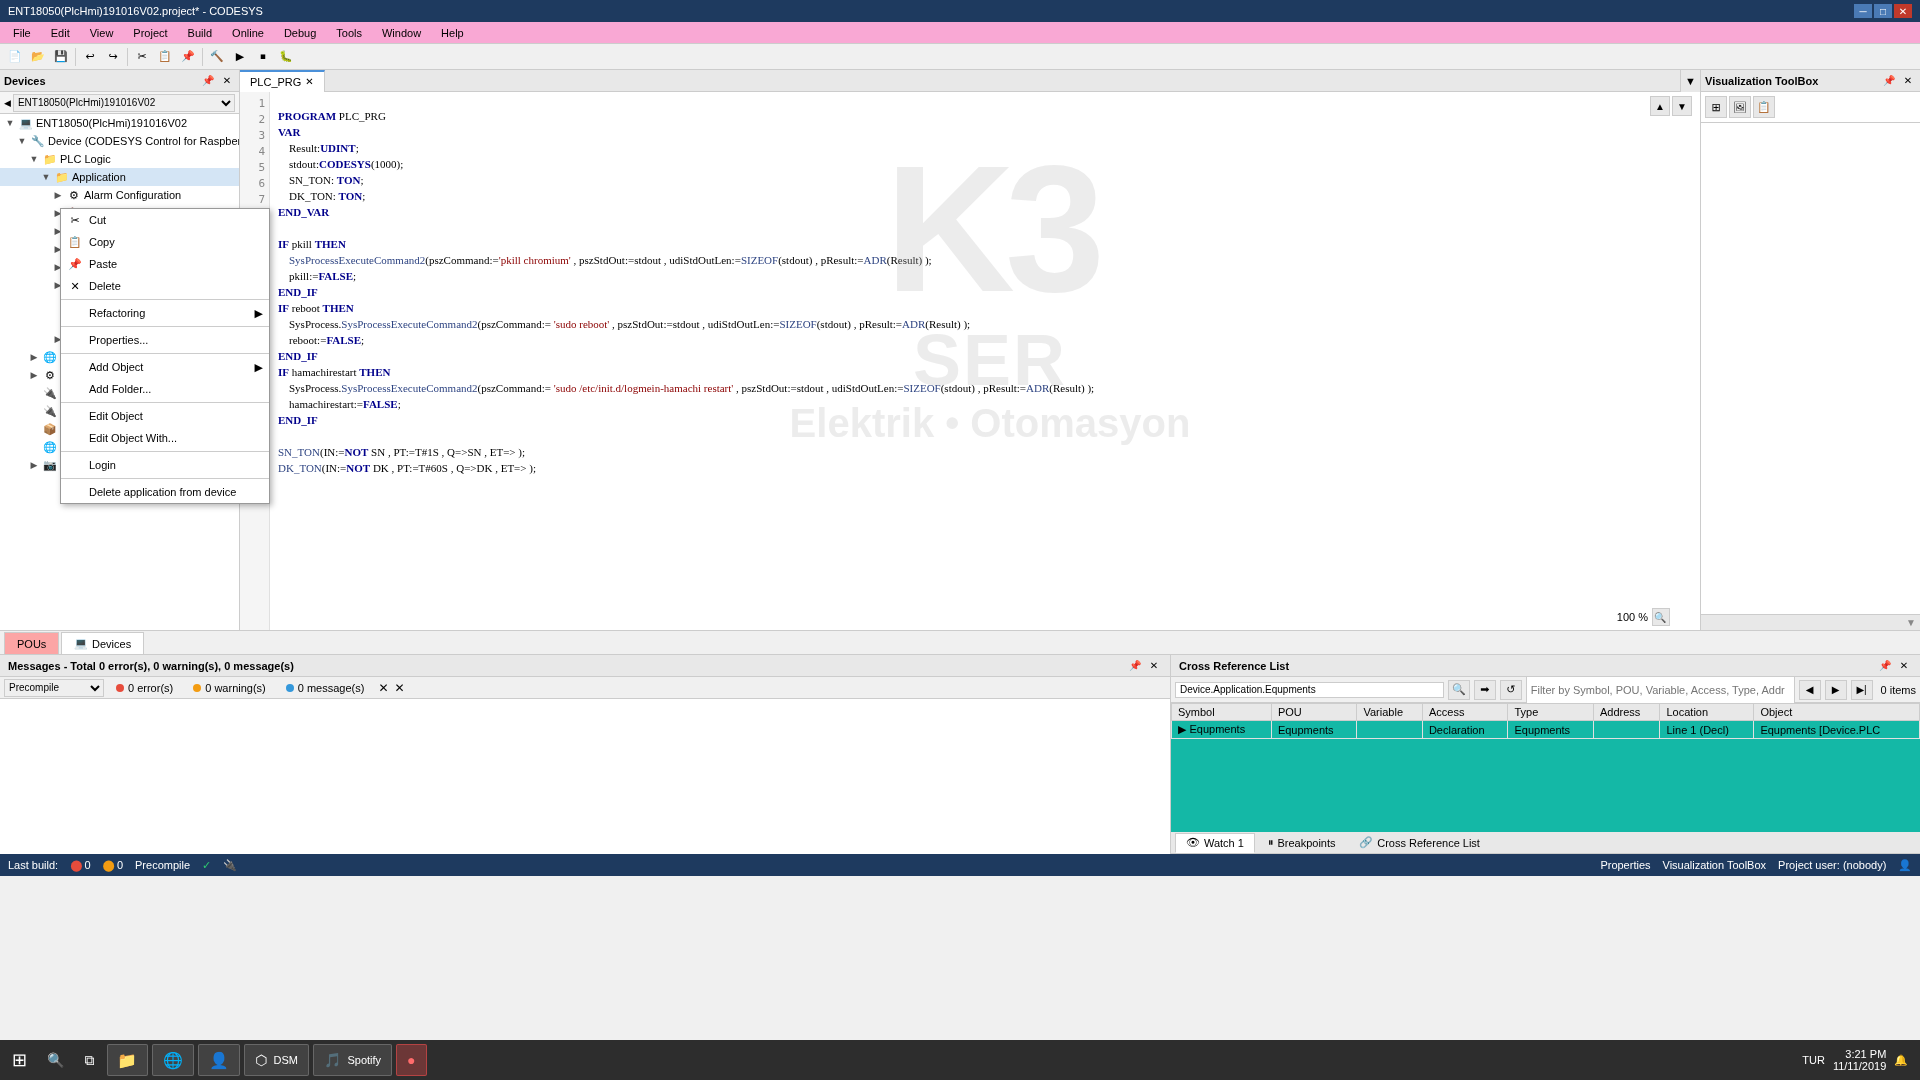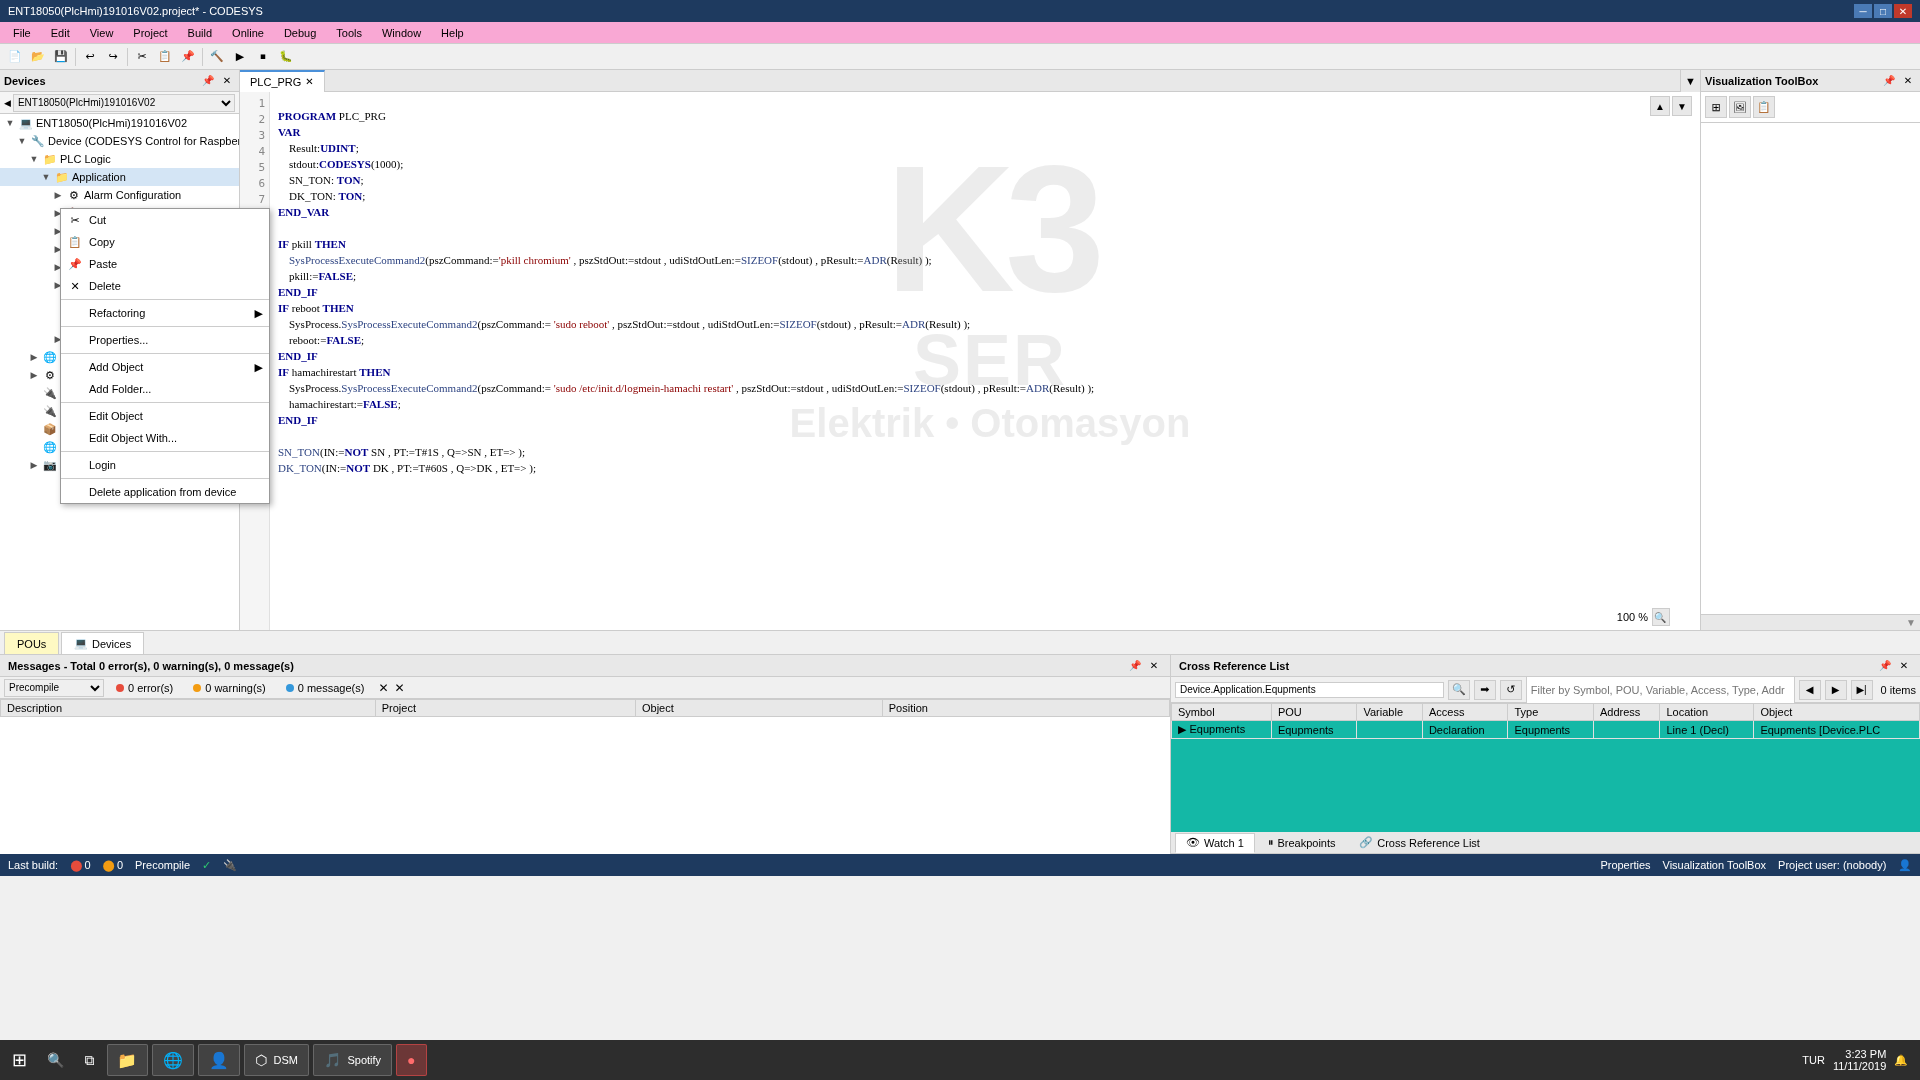--- a/index.html
+++ b/index.html
@@ -251,21 +251,21 @@
     .right-panel {
       width: 220px;
       background: white;
       border-left: 1px solid #ccc;
       display: flex;
       flex-direction: column;
     }
     .bottom-tab {
       height: 22px;
       padding: 0 12px;
-      background: #fef9c3;
+      background: #fca5a5;
       border: 1px solid #ccc;
       border-bottom: none;
       margin-right: 2px;
       font-size: 11px;
       cursor: pointer;
       display: flex;
       align-items: center;
       gap: 4px;
     }
     .bottom-tab.active { background: white; }
@@ -874,34 +874,20 @@
       <div class="msg-status">
         <div class="msg-dot yellow"></div>
         <span>0 warning(s)</span>
       </div>
       <div class="msg-status">
         <div class="msg-dot blue"></div>
         <span>0 message(s)</span>
       </div>
       <span class="msg-close">✕</span>
       <span class="msg-close">✕</span>
-    </div>
-    <div class="messages-table">
-      <table class="msg-table">
-        <thead>
-          <tr>
-            <th>Description</th>
-            <th>Project</th>
-            <th>Object</th>
-            <th>Position</th>
-          </tr>
-        </thead>
-        <tbody>
-        </tbody>
-      </table>
     </div>
   </div>
 
   <div class="cross-ref-panel">
     <div class="cross-ref-header">
       <span>Cross Reference List</span>
       <div style="display:flex;gap:2px;">
         <button class="panel-icon-btn">📌</button>
         <button class="panel-icon-btn">✕</button>
       </div>
@@ -1000,18 +986,18 @@
   <button class="taskbar-app-btn">
     <span style="font-size:14px;">🎵</span>
     <span>Spotify</span>
   </button>
   <button class="taskbar-app-btn" style="background:rgba(255,80,80,0.3);border-color:rgba(255,80,80,0.5);">
     <span style="font-size:14px;color:#ff6b6b;">●</span>
   </button>
   <div class="taskbar-right">
     <span>TUR</span>
     <div style="text-align:right;">
-      <div>3:23 PM</div>
+      <div>3:21 PM</div>
       <div>11/11/2019</div>
     </div>
     <span>🔔</span>
   </div>
 </div>
 
 </body></html>

